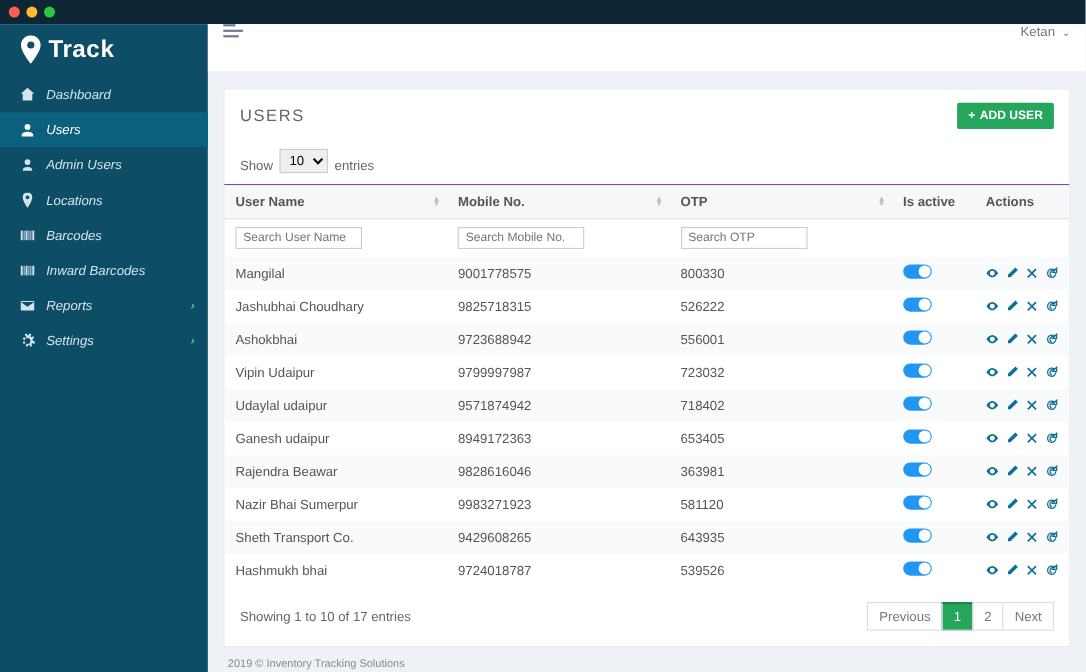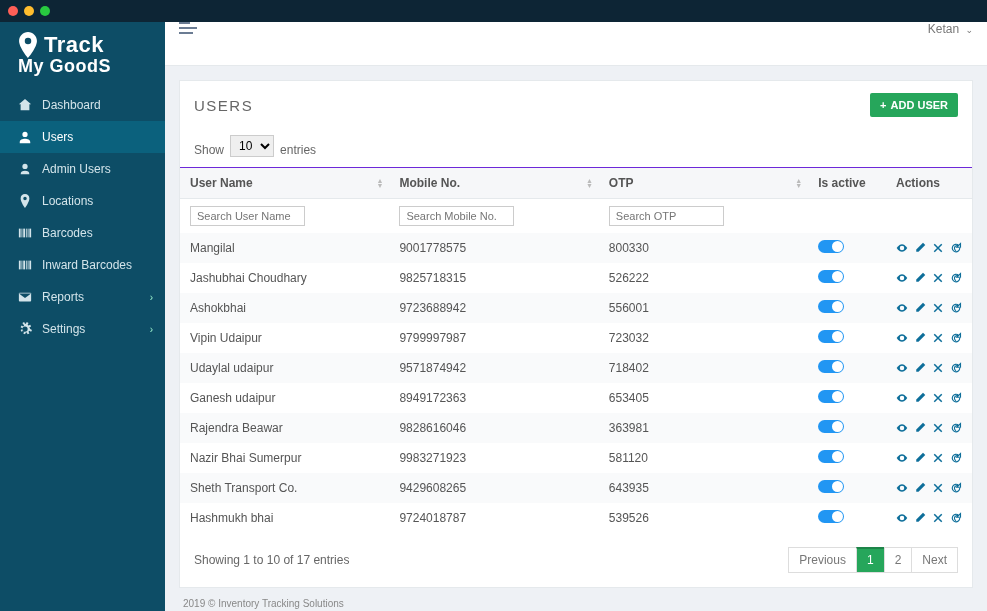--- a/index.html
+++ b/index.html
@@ -4,28 +4,28 @@
 <style>
   * { box-sizing: border-box; margin: 0; padding: 0; }
   body { font-family: -apple-system, BlinkMacSystemFont, "Segoe UI", Helvetica, Arial, sans-serif; font-size: 13px; color: #555; background: #eef1f5; }
   .titlebar { background: #0d2535; height: 22px; display: flex; align-items: center; padding-left: 8px; gap: 6px; }
   .dot { width: 10px; height: 10px; border-radius: 50%; }
   .dot-red { background: #ff5f57; }
   .dot-yellow { background: #ffbd2e; }
   .dot-green { background: #28c940; }
 
   .app { display: flex; height: 589px; width: 987px; }
-  .sidebar { width: 165px; background: #0d4d66; color: #cde; flex-shrink: 0; }
+  .sidebar { width: 189px; background: #0d4d66; color: #cde; flex-shrink: 0; }
   .brand { padding: 10px 18px 12px; color: #fff; }
   .brand-row { display: flex; align-items: center; gap: 6px; }
   .brand-row svg { width: 20px; height: 26px; }
   .brand .t1 { font-size: 22px; font-weight: 600; letter-spacing: .5px; }
   .brand .t2 { font-size: 18px; font-weight: 600; margin-top: -2px; letter-spacing: .5px; }
 
-  .nav { list-style: none; }
+  .nav { list-style: none; font-style: italic; }
   .nav li { display: flex; align-items: center; padding: 9px 18px; font-size: 12px; color: #d3e4ea; cursor: pointer; gap: 10px; position: relative; }
   .nav li.active { background: #0b617d; color: #fff; }
   .nav li .chev { position: absolute; right: 12px; font-size: 10px; color: #9ec; }
   .nav .nicon { width: 14px; height: 14px; display: inline-flex; align-items: center; justify-content: center; }
 
   .main { flex: 1; display: flex; flex-direction: column; background: #eef1f5; }
   .topbar { height: 44px; background: #fff; display: flex; align-items: flex-start; padding: 0 14px; justify-content: space-between; border-bottom: 1px solid #e5e9ec; }
   .hamb { width: 18px; display: flex; flex-direction: column; gap: 3px; cursor: pointer; }
   .hamb span { height: 2px; background: #6b7c93; }
   .hamb span:nth-child(1){ width: 60%; }
@@ -82,21 +82,20 @@
 
 <div class="app">
   <aside class="sidebar">
     <div class="brand">
       <div class="brand-row">
         <svg viewBox="0 0 24 32">
             <path fill="#fff" d="M12 0C6 0 1 5 1 11c0 8 11 21 11 21s11-13 11-21C23 5 18 0 12 0zm0 15a4 4 0 110-8 4 4 0 010 8z"></path>
           </svg>
         <span class="t1">Track</span>
       </div>
-      <div class="t2">My GoodS</div>
     </div>
     <ul class="nav" id="nav-list">
         <li>
           <span class="nicon">
             <svg viewBox="0 0 16 16" fill="currentColor">
               <path d="M8 1l7 6h-2v7H3V7H1z"></path>
             </svg>
           </span>
           <span>Dashboard</span>
         </li>

